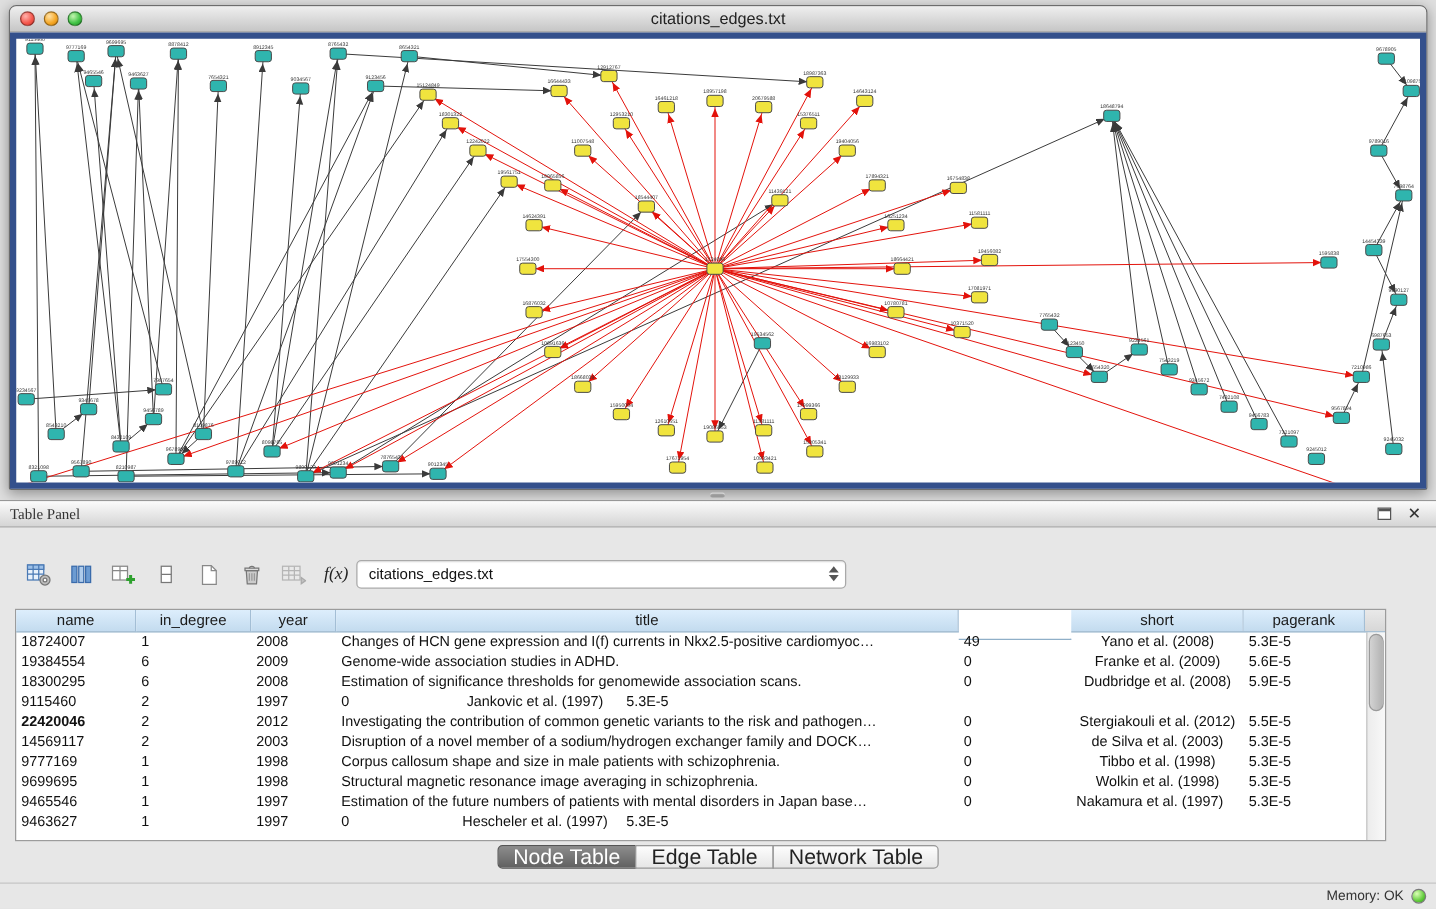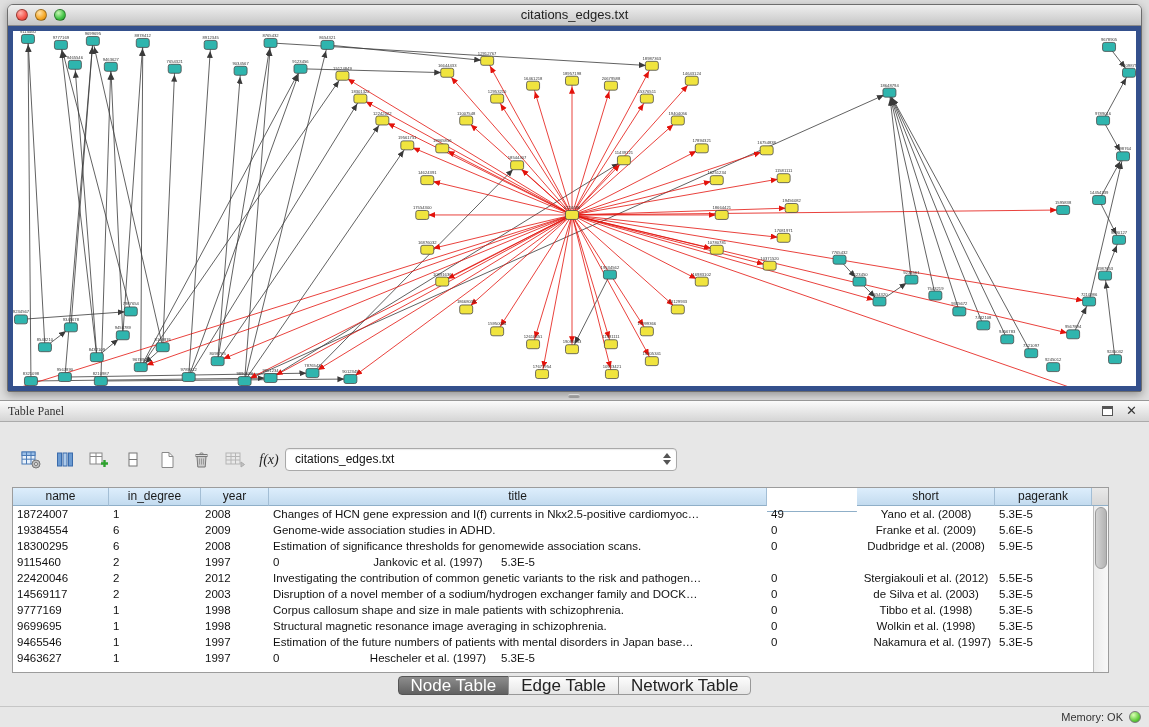--- a/index.html
+++ b/index.html
@@ -531,21 +531,21 @@
           </div>
           <div class="tr">
             <div class="td" style="width: 96px; text-align: left;">9115460</div>
             <div class="td" style="width: 92px; text-align: left;">2</div>
             <div class="td" style="width: 68px; text-align: left;">1997</div>
             <div class="td" style="width: 90px; text-align: left;">0</div>
             <div class="td" style="width: 138px; text-align: center;">Jankovic et al. (1997)</div>
             <div class="td" style="width: 97px; text-align: left;">5.3E-5</div>
           </div>
           <div class="tr">
-            <div class="td" style="width: 96px; text-align: left;">22420046</div>
+            <div class="td" style="width: 96px; text-align: left; font-weight: bold;">22420046</div>
             <div class="td" style="width: 92px; text-align: left;">2</div>
             <div class="td" style="width: 68px; text-align: left;">2012</div>
             <div class="td" style="width: 498px; text-align: left;">Investigating the contribution of common genetic variants to the risk and pathogen…</div>
             <div class="td" style="width: 90px; text-align: left;">0</div>
             <div class="td" style="width: 138px; text-align: center;">Stergiakouli et al. (2012)</div>
             <div class="td" style="width: 97px; text-align: left;">5.5E-5</div>
           </div>
           <div class="tr">
             <div class="td" style="width: 96px; text-align: left;">14569117</div>
             <div class="td" style="width: 92px; text-align: left;">2</div>
@@ -572,21 +572,21 @@
             <div class="td" style="width: 90px; text-align: left;">0</div>
             <div class="td" style="width: 138px; text-align: center;">Wolkin et al. (1998)</div>
             <div class="td" style="width: 97px; text-align: left;">5.3E-5</div>
           </div>
           <div class="tr">
             <div class="td" style="width: 96px; text-align: left;">9465546</div>
             <div class="td" style="width: 92px; text-align: left;">1</div>
             <div class="td" style="width: 68px; text-align: left;">1997</div>
             <div class="td" style="width: 498px; text-align: left;">Estimation of the future numbers of patients with mental disorders in Japan base…</div>
             <div class="td" style="width: 90px; text-align: left;">0</div>
-            <div class="td" style="width: 138px; text-align: right;">Nakamura et al. (1997)</div>
+            <div class="td" style="width: 138px; text-align: left;">Nakamura et al. (1997)</div>
             <div class="td" style="width: 97px; text-align: left;">5.3E-5</div>
           </div>
           <div class="tr">
             <div class="td" style="width: 96px; text-align: left;">9463627</div>
             <div class="td" style="width: 92px; text-align: left;">1</div>
             <div class="td" style="width: 68px; text-align: left;">1997</div>
             <div class="td" style="width: 90px; text-align: left;">0</div>
             <div class="td" style="width: 138px; text-align: center;">Hescheler et al. (1997)</div>
             <div class="td" style="width: 97px; text-align: left;">5.3E-5</div>
           </div>

